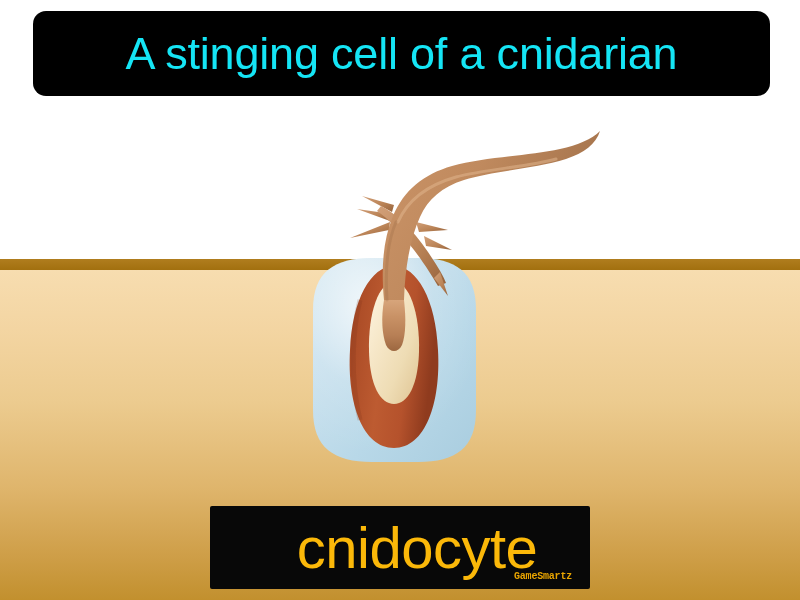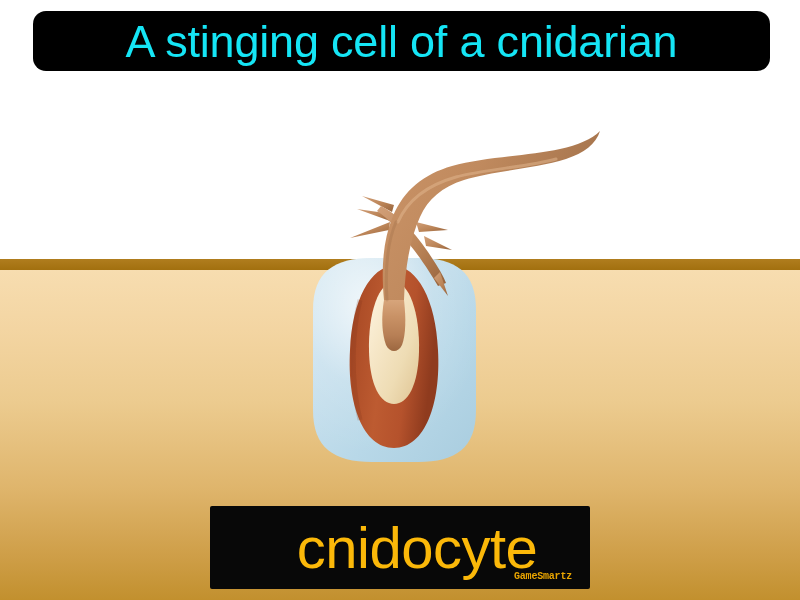--- a/index.html
+++ b/index.html
@@ -59,21 +59,21 @@
     width: 800px;
     height: 600px;
   }
 
   
   #title-plaque {
     position: absolute;
     left: 33px;
     top: 11px;
     width: 737px;
-    height: 60px;
+    height: 85px;
     background: #000000;
     border-radius: 13px;
     display: flex;
     align-items: center;
     justify-content: center;
     box-sizing: border-box;
     padding: 0 18px;
   }
   #title-text {
     color: #15e5f5;

